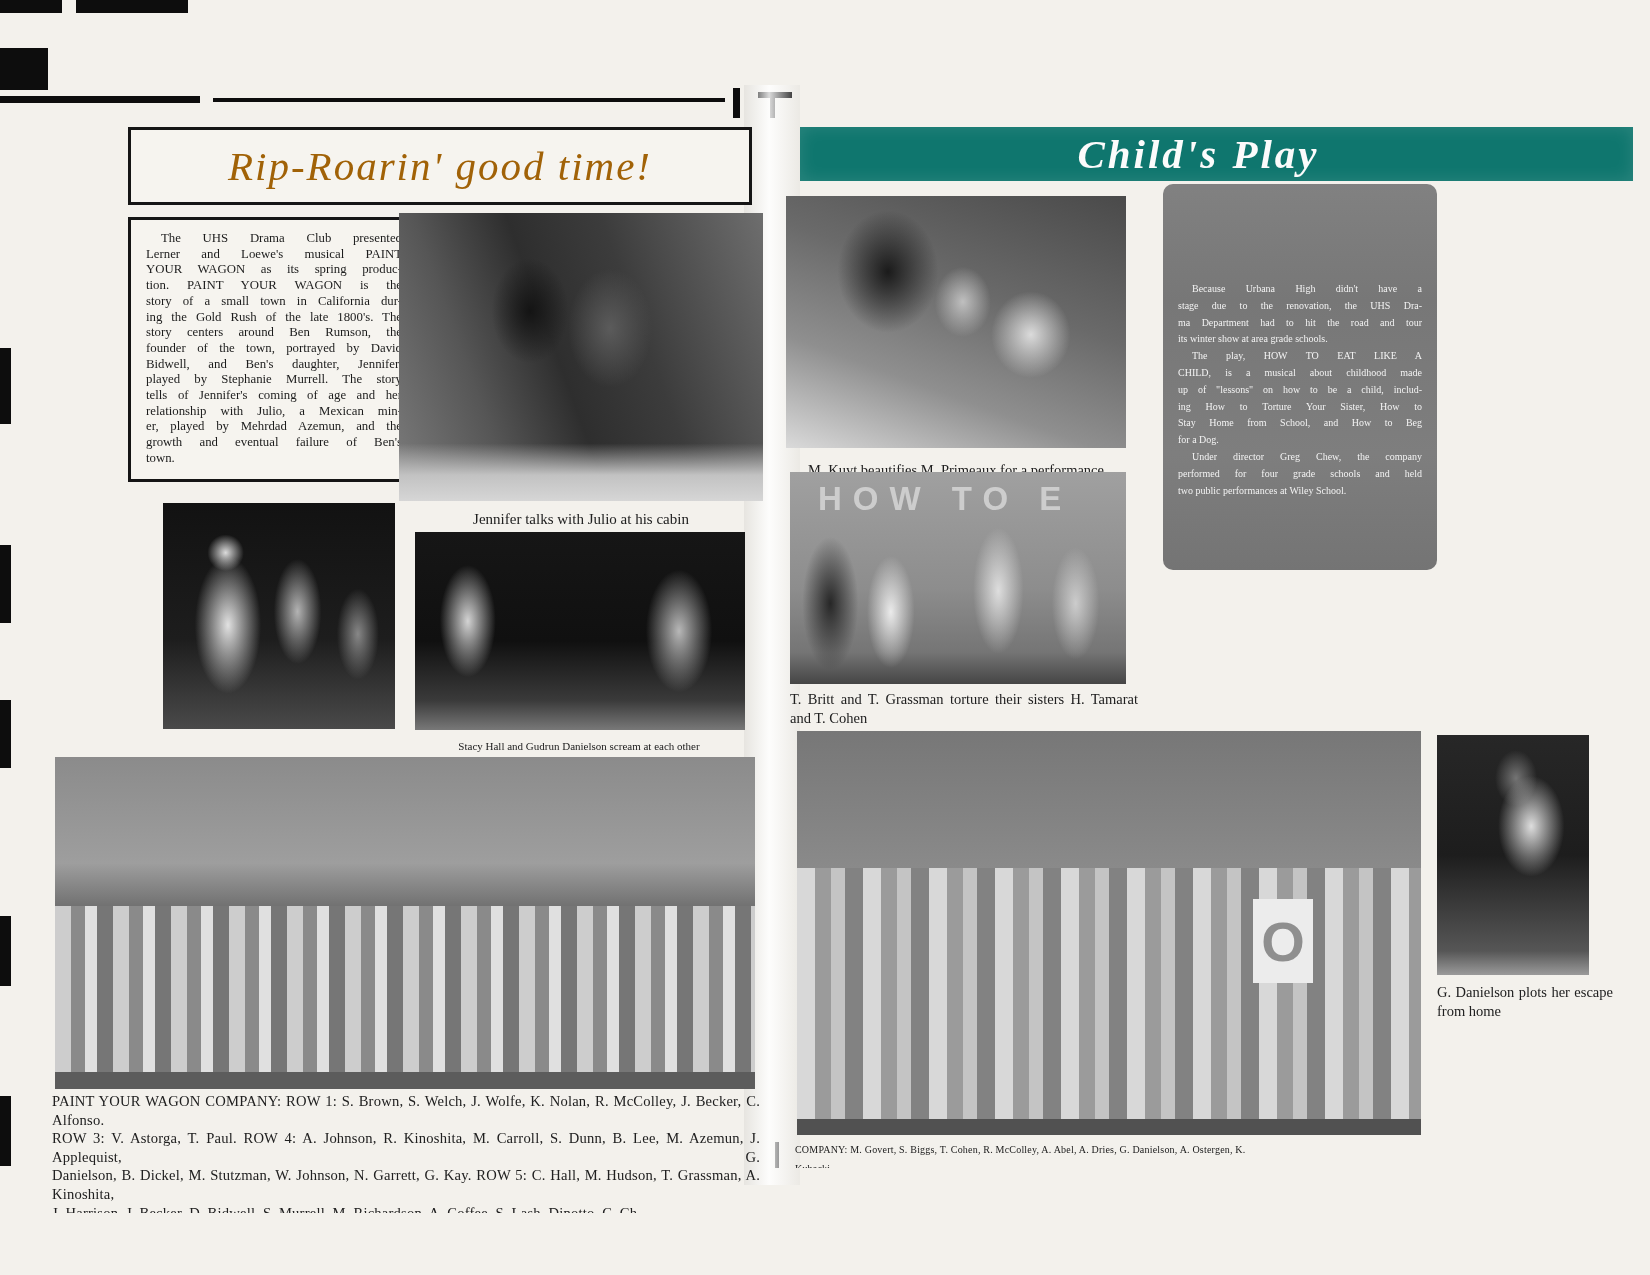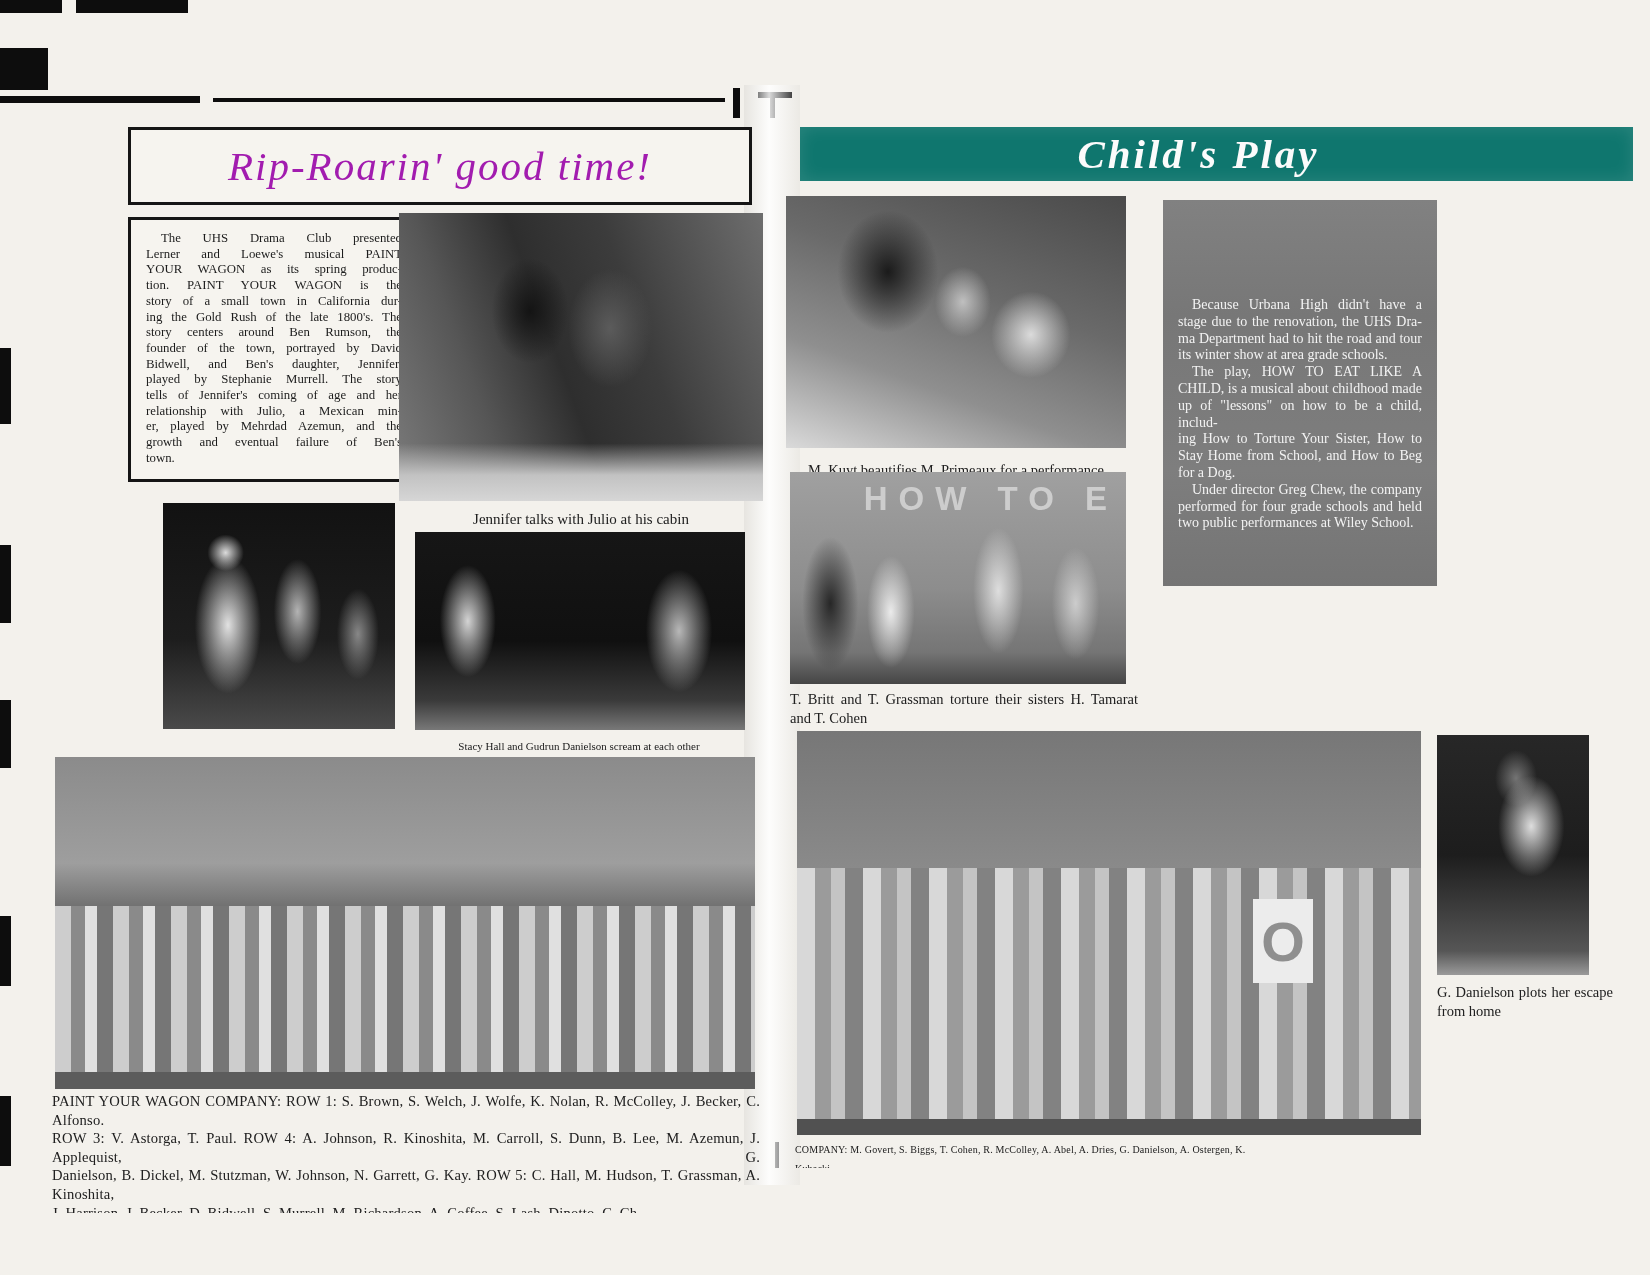--- a/index.html
+++ b/index.html
@@ -9,21 +9,21 @@
   .abs{position:absolute;}
   .art{position:absolute;background:#0d0d0d;}
 
   
   #gutter{position:absolute;left:744px;top:85px;width:56px;height:1100px;
           background:linear-gradient(90deg,rgba(0,0,0,.05),rgba(255,255,255,.85) 45%,rgba(0,0,0,.03));}
 
   
   #title-box{left:128px;top:127px;width:618px;height:72px;border:3px solid #151515;
              background:#f6f4ef;display:flex;align-items:center;justify-content:center;}
-  #title-box .t{font-style:italic;font-size:41px;letter-spacing:2px;color:#a21caf;}
+  #title-box .t{font-style:italic;font-size:41px;letter-spacing:2px;color:#a16207;}
 
   #intro-box{left:128px;top:217px;width:256px;height:248px;border:3px solid #151515;
              background:#f6f4ef;padding:11px 14px 0 15px;box-sizing:content-box;
              font-size:12.8px;line-height:15.7px;overflow:hidden;}
   #intro-box .tline:first-child{text-indent:15px;}
 
   .photo{position:absolute;}
   #photo-julio{left:399px;top:213px;width:364px;height:288px;
     background:
       radial-gradient(55px 75px at 36% 34%, rgba(18,18,18,.95), rgba(18,18,18,0) 70%),
@@ -56,21 +56,21 @@
       linear-gradient(200deg,#4a4a4a 0%,#6a6a6a 40%,#8f8f8f 70%,#dadada 100%);}
   #photo-howto{left:790px;top:472px;width:336px;height:212px;
     background:
       radial-gradient(40px 95px at 12% 62%, rgba(28,28,28,.9), rgba(28,28,28,0) 70%),
       radial-gradient(34px 80px at 30% 66%, rgba(246,246,246,.9), rgba(246,246,246,0) 70%),
       radial-gradient(36px 90px at 62% 56%, rgba(236,236,236,.85), rgba(236,236,236,0) 70%),
       radial-gradient(34px 80px at 85% 62%, rgba(216,216,216,.85), rgba(216,216,216,0) 70%),
       linear-gradient(180deg,#a0a0a0 0%,#8d8d8d 55%,#757575 85%,#454545 100%);}
   #photo-howto .overlay{position:absolute;left:28px;top:8px;right:8px;
       font-family:"Liberation Sans",sans-serif;font-weight:bold;font-size:33px;
-      letter-spacing:11px;color:#d2d2d2;opacity:.92;text-align:right;}
+      letter-spacing:11px;color:#d2d2d2;opacity:.92;}
   #photo-company-right{left:797px;top:731px;width:624px;height:404px;
     background:
       linear-gradient(0deg,#515151 0%,#515151 4%,rgba(0,0,0,0) 4%),
       linear-gradient(180deg,#777 0%,#8a8a8a 34%,rgba(0,0,0,0) 34%),
       repeating-linear-gradient(90deg,#d8d8d8 0 18px,#9b9b9b 18px 34px,#c4c4c4 34px 48px,#828282 48px 66px),
       linear-gradient(180deg,#9a9a9a 0%,#8d8d8d 100%);}
   #photo-company-right .poster-o{position:absolute;right:108px;top:168px;width:60px;height:84px;
       background:#ececec;display:flex;align-items:center;justify-content:center;
       font-family:"Liberation Sans",sans-serif;font-weight:bold;font-size:56px;color:#8f8f8f;}
   #photo-danielson{left:1437px;top:735px;width:152px;height:240px;
@@ -92,24 +92,24 @@
   #company-right{left:795px;top:1140px;width:638px;font-size:10px;line-height:19px;letter-spacing:.2px;}
   .clip{overflow:hidden;height:9px;}
   .clip .frag{line-height:19px;}
 
   
   #banner{left:800px;top:127px;width:833px;height:54px;background:#0f766e;
           display:flex;align-items:center;justify-content:center;
           box-shadow:inset 0 0 18px rgba(255,255,255,.12);}
   #banner .t{font-style:italic;font-weight:600;font-size:41px;letter-spacing:3px;color:#fbfbfb;
              transform:translateX(-18px);}
-  #info-box{left:1163px;top:200px;width:274px;height:386px;background:#7b7b7b;
+  #info-box{left:1163px;top:184px;width:274px;height:386px;background:#7b7b7b;
             box-sizing:border-box;padding:97px 15px 0 15px;color:#f3f3f3;
-            font-size:14px;line-height:16.8px;
-            background-image:linear-gradient(180deg,#818181 0%,#777 30%,#7e7e7e 70%,#747474 100%);}
+            font-size:10px;line-height:16.8px;
+            background-image:linear-gradient(180deg,#818181 0%,#777 30%,#7e7e7e 70%,#747474 100%);border-radius:10px;}
   #info-box .para .tline:first-child{text-indent:14px;}
 
   
   .tline{text-align:justify;text-align-last:justify;}
   [data-bind-lines] > .tline:last-child, .para > .tline:last-child{text-align-last:left;}
 </style>
 </head>
 <body>
 
 <div id="stage">

